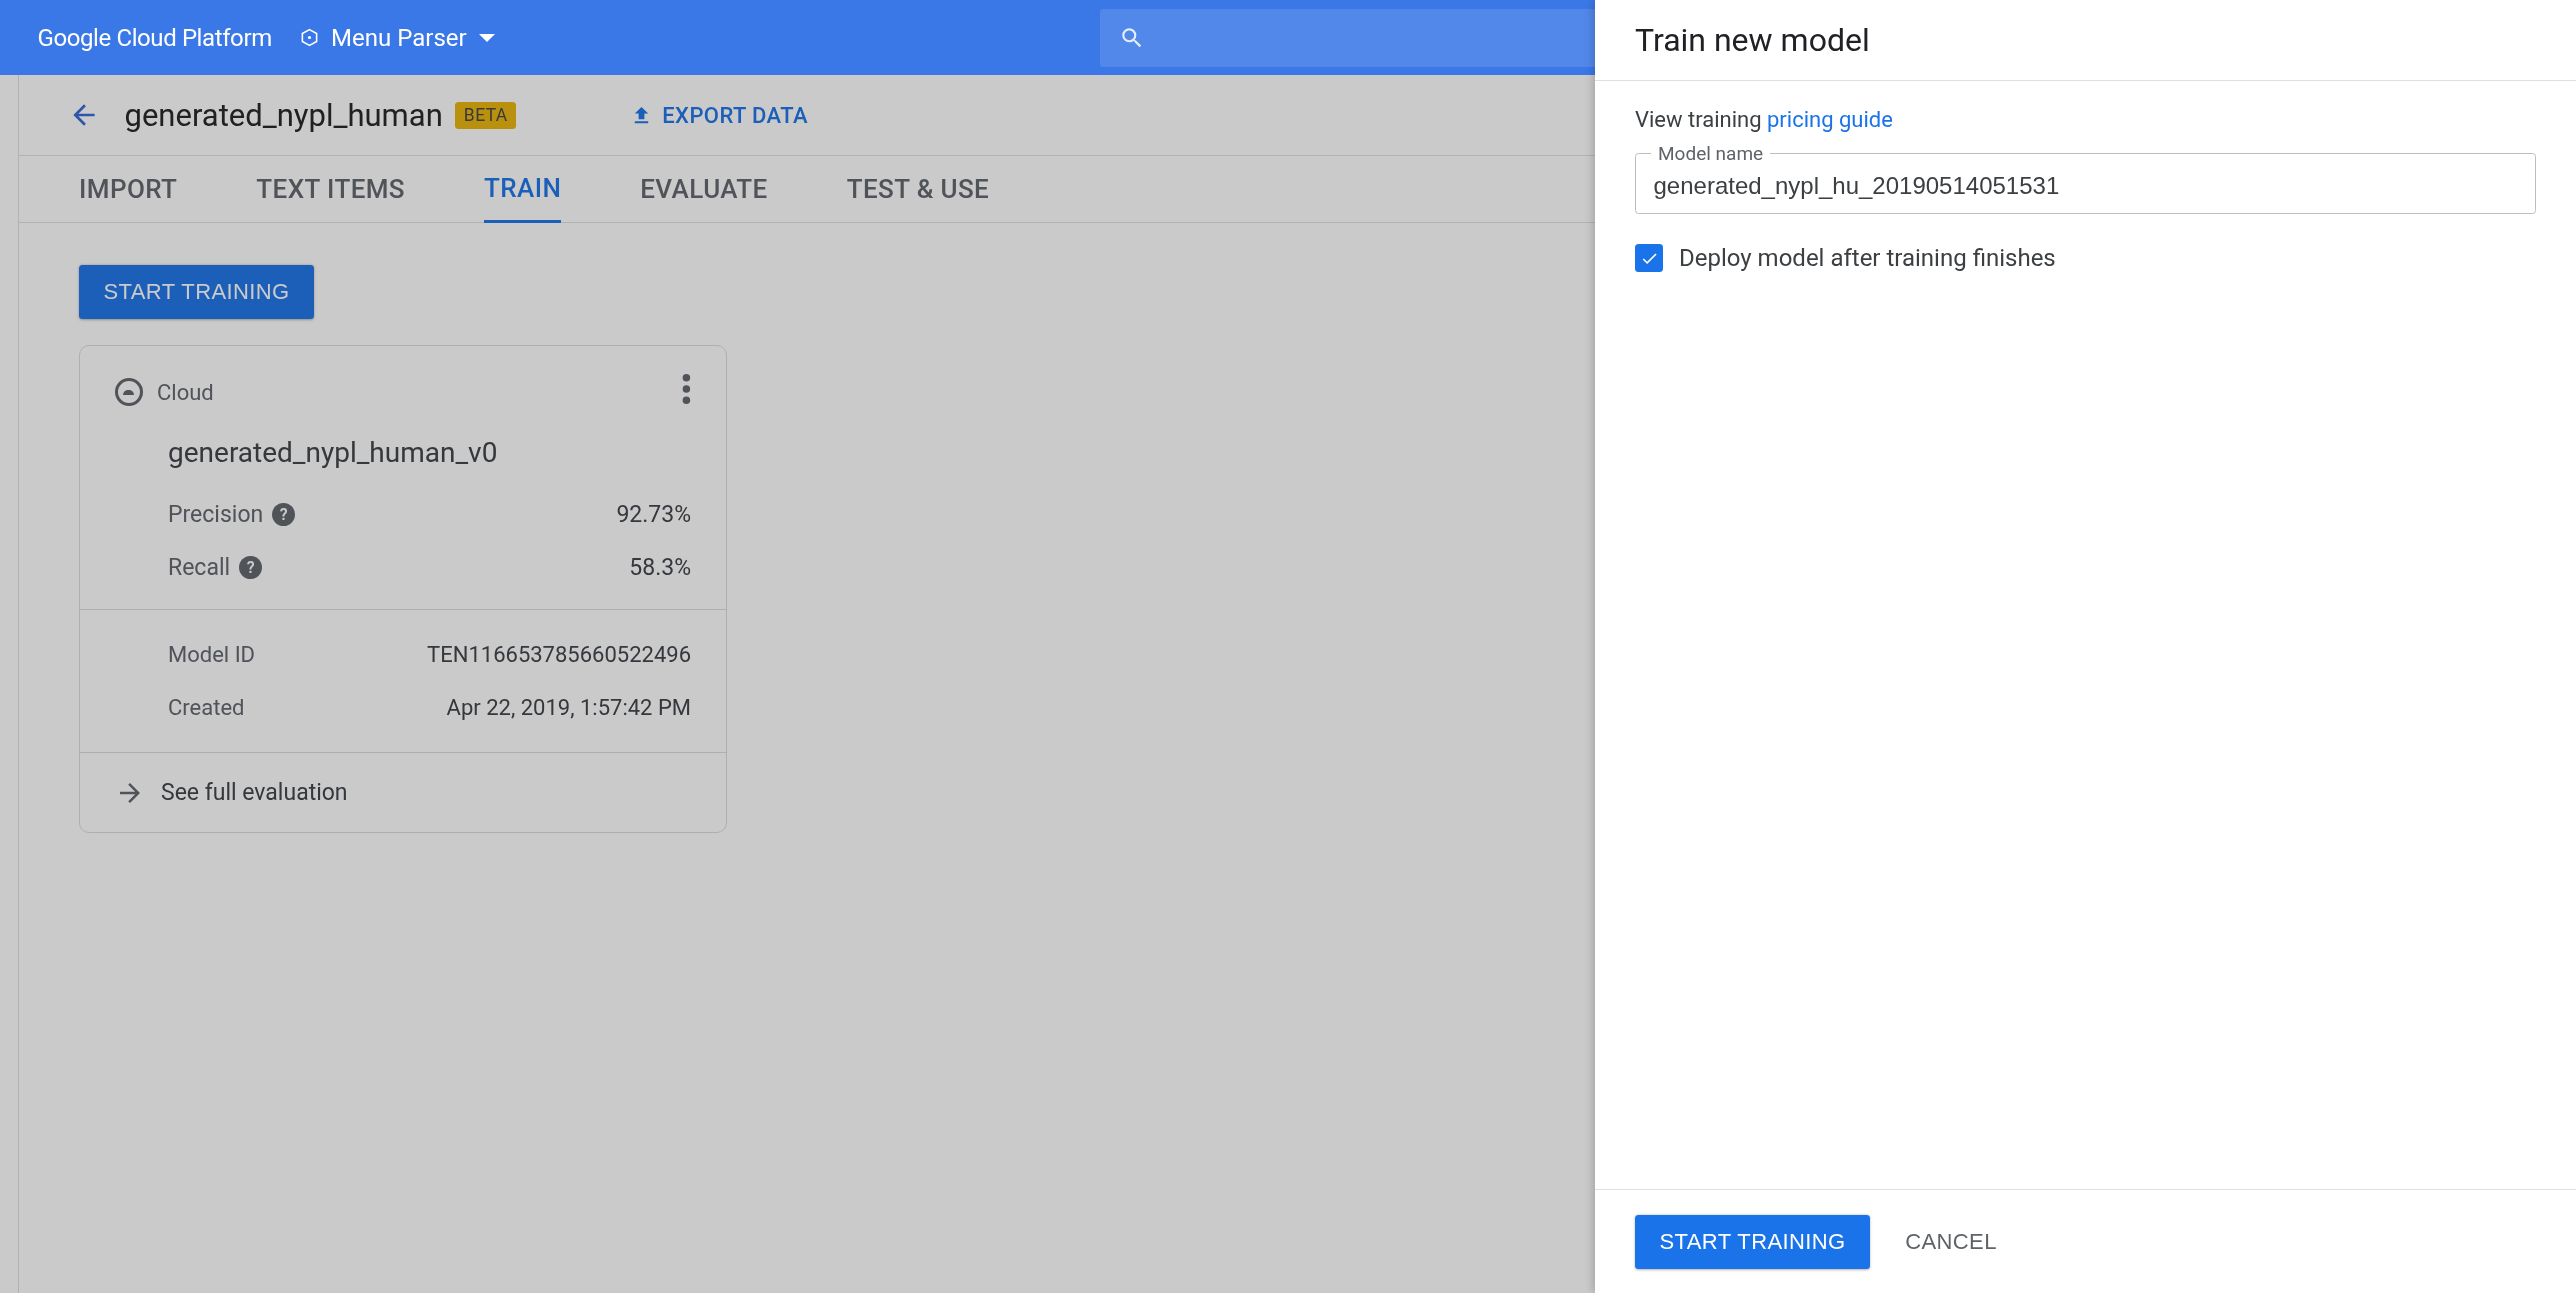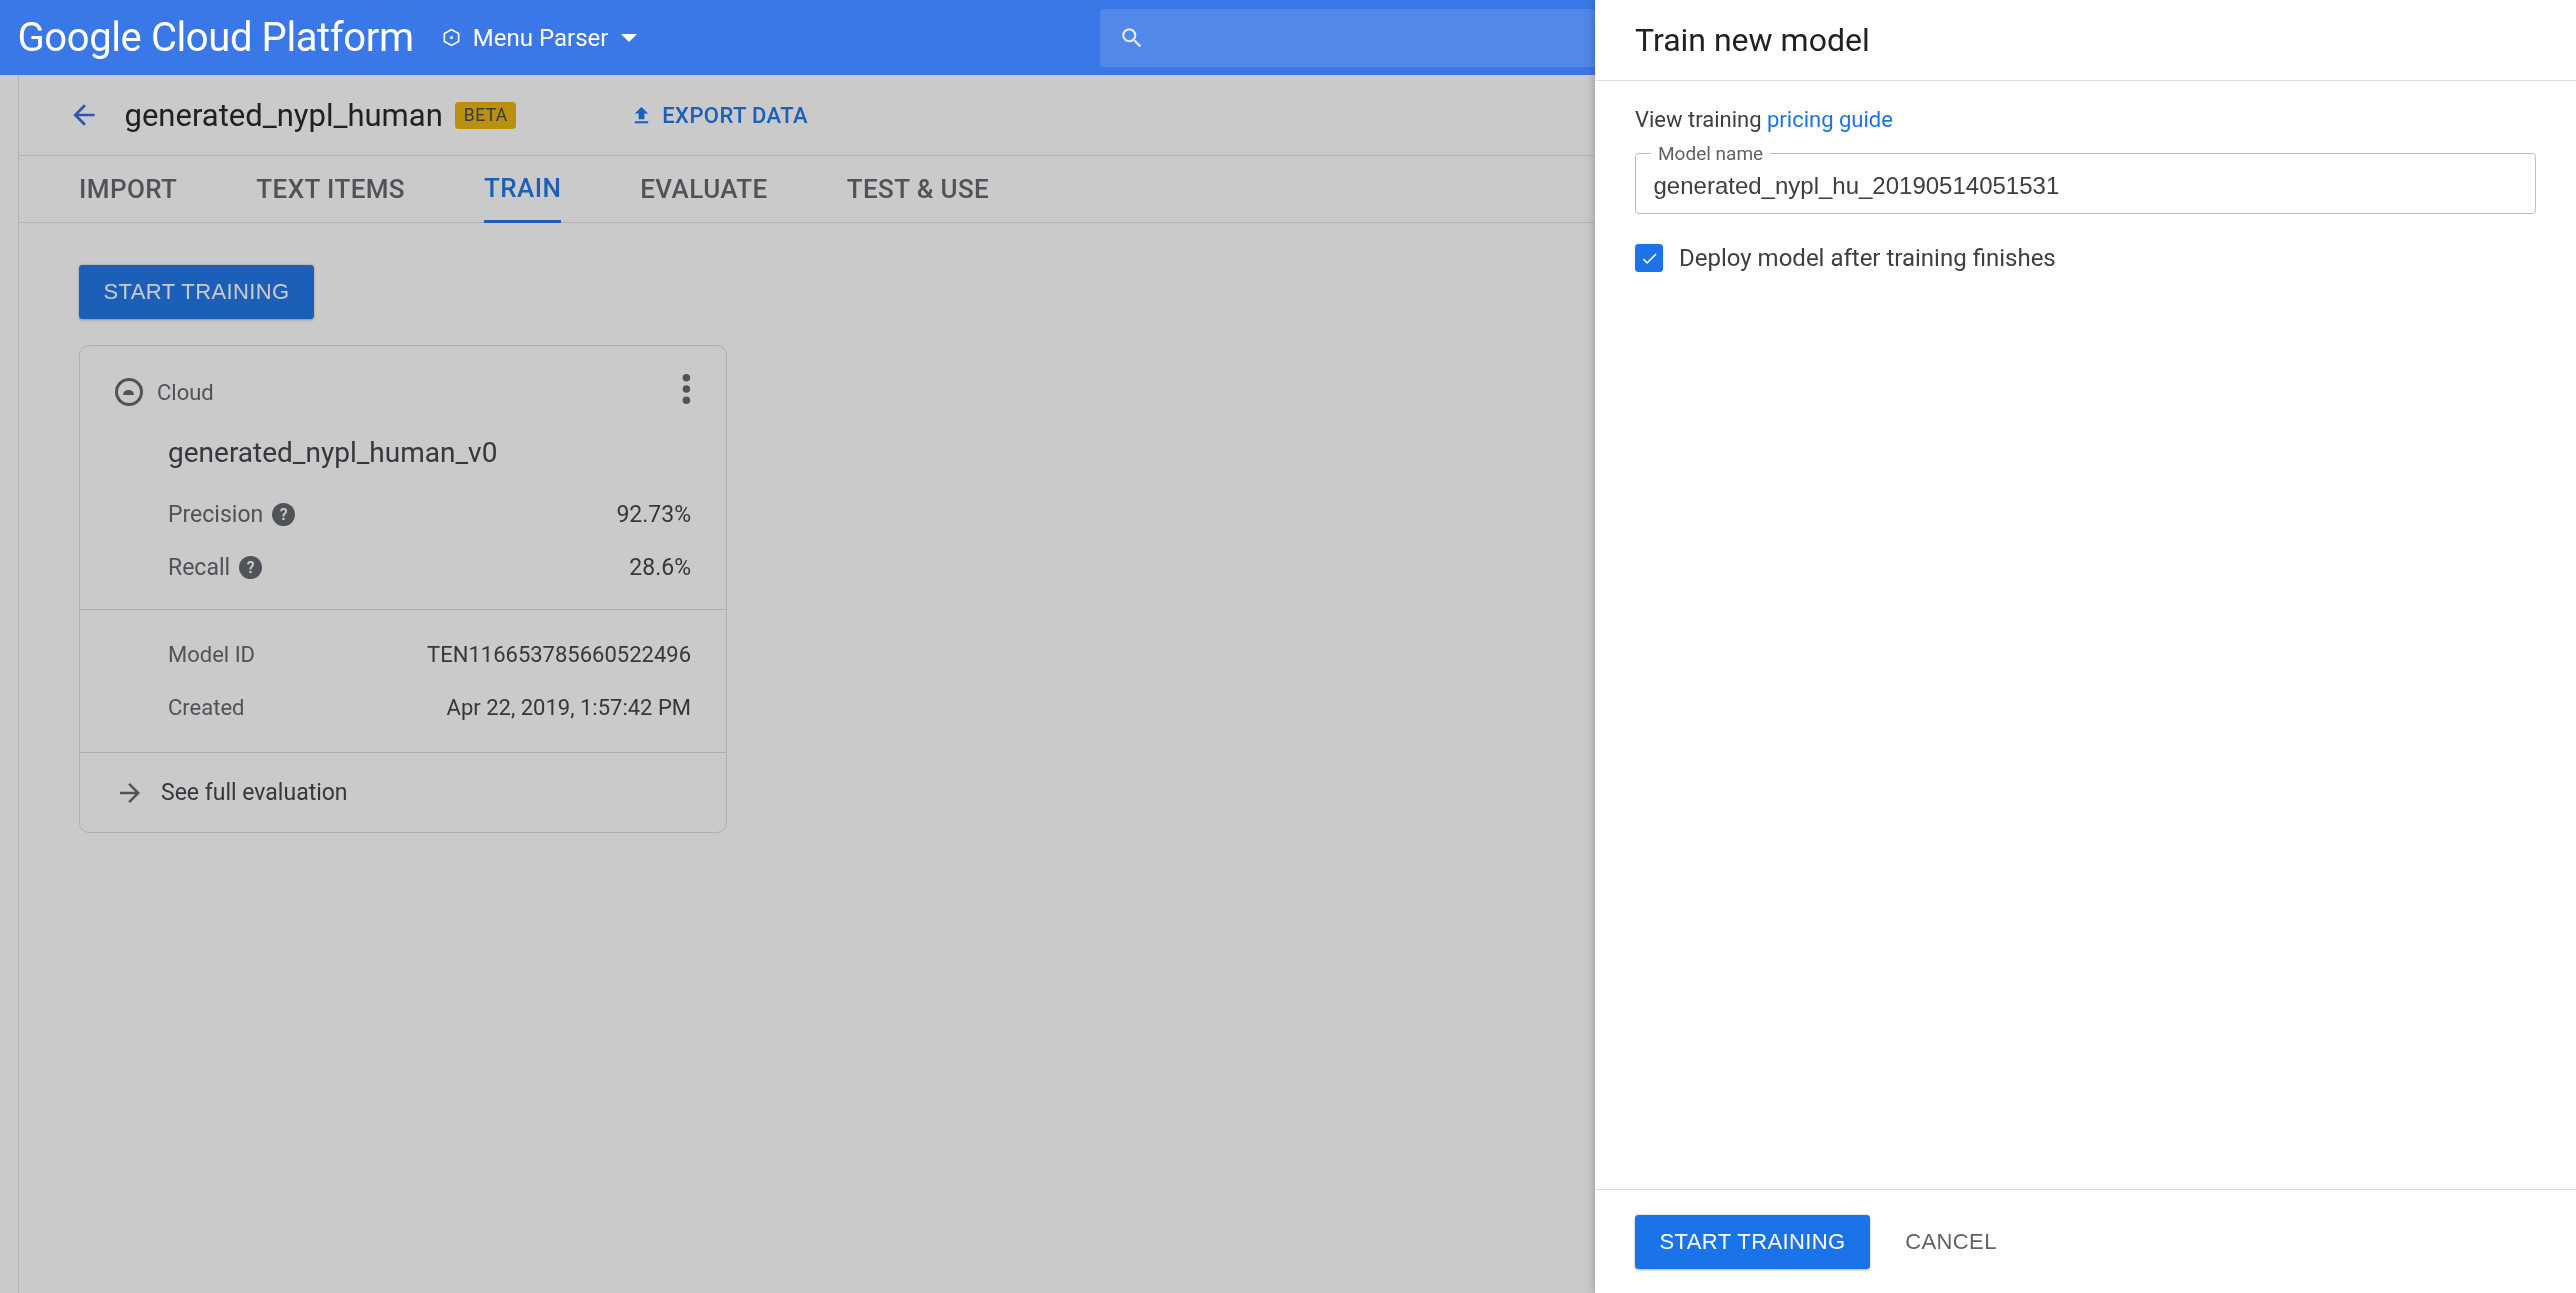--- a/index.html
+++ b/index.html
@@ -16,23 +16,24 @@
     height: 75px;
     display: flex;
     align-items: center;
     color: #fff;
     padding: 0 17.5px;
     position: relative;
   }
   .gcp-logo {
     font-family: "Product Sans", Roboto, Arial, sans-serif;
     font-weight: 400;
-    font-size: 40px;
+    font-size: 24px;
     letter-spacing: -0.4px;
     margin-right: 28px;
+    margin-left: 20px;
   }
   .project-selector {
     display: flex;
     align-items: center;
     gap: 12.3px;
     font-size: 24px;
     cursor: pointer;
   }
   .hex-icon {
     width: 19px; height: 19px;
@@ -344,21 +345,21 @@
               <span>Precision</span>
               <span class="help-circle">?</span>
             </span>
             <span class="metric-value">92.73%</span>
           </div>
           <div class="metric-row">
             <span class="metric-label">
               <span>Recall</span>
               <span class="help-circle">?</span>
             </span>
-            <span class="metric-value">28.6%</span>
+            <span class="metric-value">58.3%</span>
           </div>
         </div>
         <div class="card-mid">
           <div class="meta-row">
             <span class="meta-label">Model ID</span>
             <span class="meta-value">TEN116653785660522496</span>
           </div>
           <div class="meta-row">
             <span class="meta-label">Created</span>
             <span class="meta-value">Apr 22, 2019, 1:57:42 PM</span>

